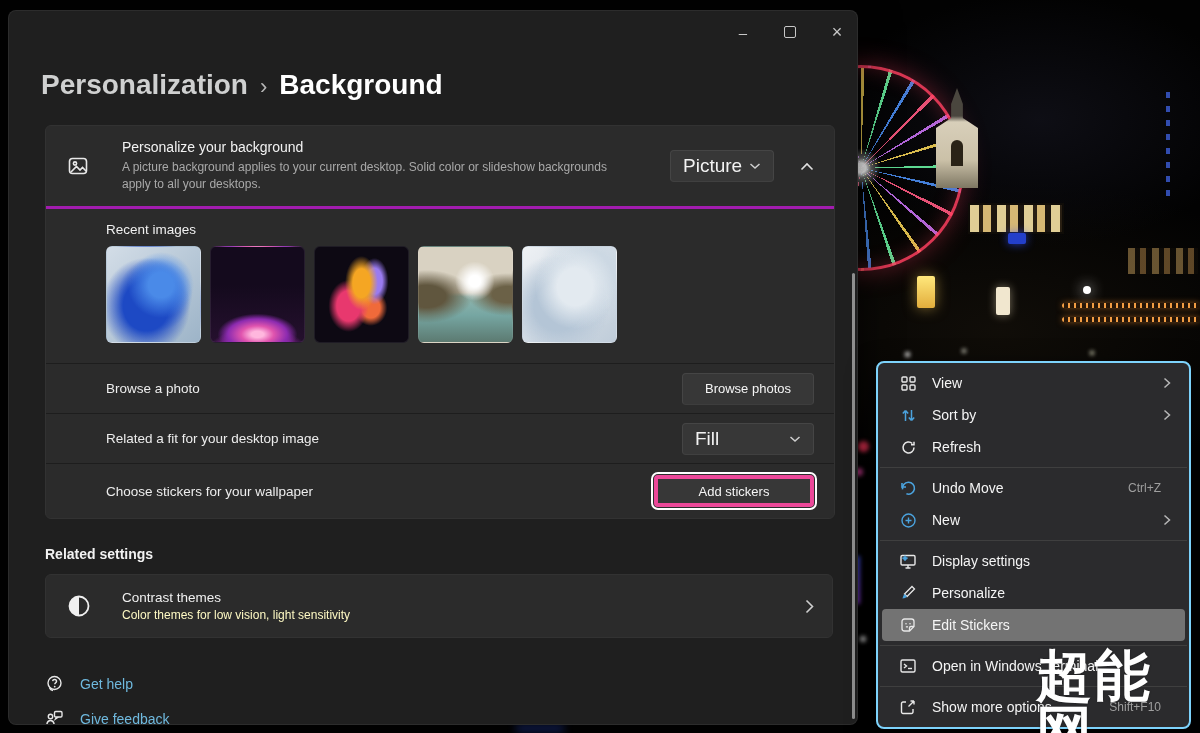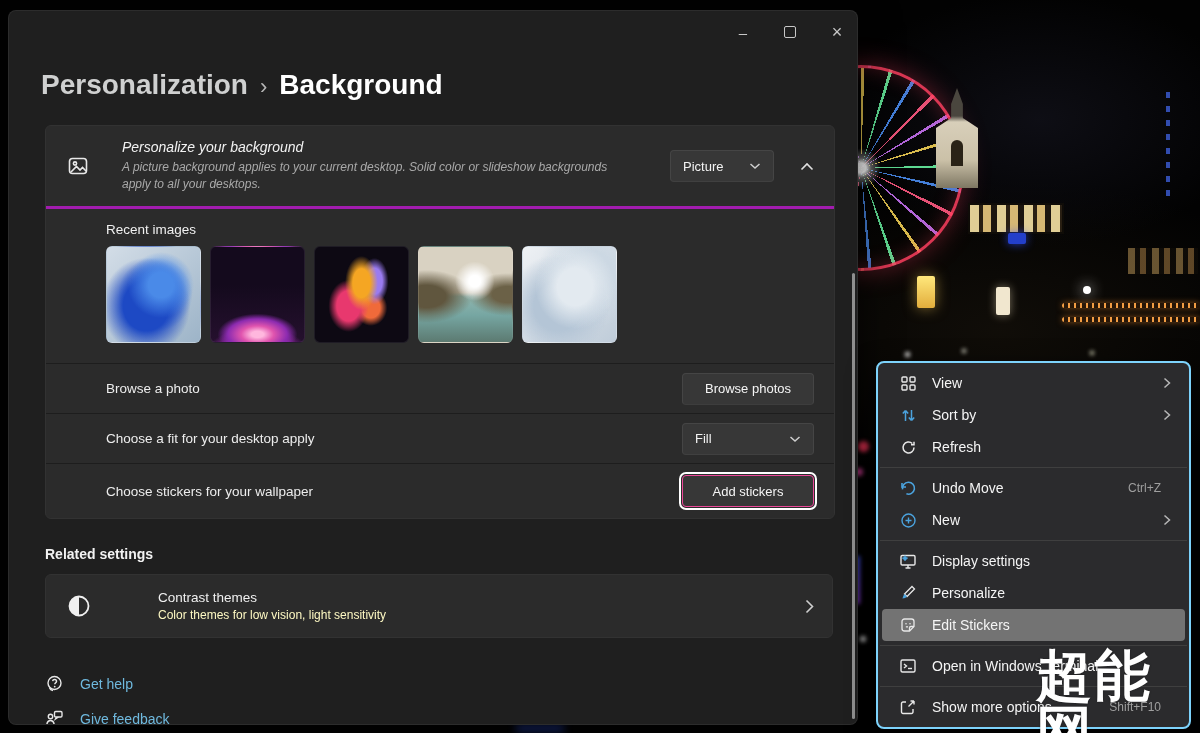--- a/index.html
+++ b/index.html
@@ -58,35 +58,35 @@
   .max-box{width:10px;height:10px;border:1.4px solid #c7c7c7;border-radius:2px;}
   .breadcrumb{left:32px;top:58px;display:flex;align-items:center;gap:12px;font-size:28px;}
   .crumb-parent{color:#cfd0d0;font-weight:600;}
   .crumb-sep{color:#b5b5b5;font-size:22px;padding-top:3px;}
   .crumb-current{color:#ffffff;font-weight:600;}
 
   .card{left:36px;width:788px;background:#2b2b2b;border:1px solid #323232;border-radius:6px;}
   .expander{top:114px;}
   .exp-header{display:flex;align-items:center;height:80px;padding:0 18px 0 20px;}
   .exp-icon{width:24px;height:24px;margin-right:32px;flex:none;}
-  .exp-text{flex:1;min-width:0;padding-right:16px;font-style:italic;}
+  .exp-text{flex:1;min-width:0;padding-right:16px;}
   .exp-title{font-size:14px;color:#f2f2f2;margin-bottom:4px;}
   .exp-desc{font-size:12px;color:#a9a9a9;line-height:1.45;max-width:515px;}
   .dd-btn{display:flex;align-items:center;justify-content:space-between;background:#373737;
-    border:1px solid #454545;border-bottom-color:#404040;border-radius:4px;color:#f2f2f2;font-size:13px;
+    border:1px solid #454545;border-bottom-color:#404040;border-radius:4px;color:#f2f2f2;font-size:19px;
     padding:0 12px;height:32px;box-sizing:border-box;}
   .dd-picture{width:104px;margin-right:24px;}
   .chev-up{width:18px;height:18px;display:flex;align-items:center;justify-content:center;}
   .body-row{border-top:1px solid #1d1d1d;display:flex;align-items:center;padding:0 20px 0 60px;height:49px;}
   .row-label{flex:1;font-size:13.5px;color:#ededed;}
   .btn{background:#373737;border:1px solid #454545;border-bottom-color:#3d3d3d;border-radius:4px;color:#f5f5f5;
     font-size:13px;height:32px;padding:0 18px;display:flex;align-items:center;justify-content:center;box-sizing:border-box;}
   .btn-browse{width:132px;}
   .dd-fill{width:132px;}
-  .btn-stickers{width:132px;border:1px solid #ec4899;outline:2px solid #ffffff;outline-offset:1px;text-align:right;}
+  .btn-stickers{width:160px;border:4px solid #ec4899;outline:2px solid #ffffff;outline-offset:1px;text-align:right;}
   .recent-block{border-top:3px solid #a21caf;padding:13px 20px 20px 60px;}
   .recent-label{font-size:13.5px;color:#f0f0f0;margin-bottom:9px;}
   .thumbs{display:flex;gap:9px;}
   .thumb{width:95px;height:97px;border-radius:6px;flex:none;border:1px solid rgba(255,255,255,.08);box-sizing:border-box;}
   .thumb1{background:
     radial-gradient(circle at 58% 40%, #4a8ae8 0 16%, rgba(74,138,232,0) 42%),
     radial-gradient(ellipse at 42% 62%, #1d49c4 0 30%, rgba(29,73,196,0) 58%),
     radial-gradient(circle at 52% 50%, #2f6bdc 0 26%, rgba(47,107,220,0) 55%),
     linear-gradient(135deg,#d3dde7,#9db4c8);}
   .thumb2{background:
@@ -104,21 +104,21 @@
     radial-gradient(ellipse at 8% 52%, #60563e 0 16%, transparent 38%),
     radial-gradient(ellipse at 95% 50%, #6b6147 0 12%, transparent 32%),
     linear-gradient(180deg,#d9d2c2 0 44%,#cfc9b8 48%,#8fb5ae 52%,#76a6a2 72%,#5c7a71 100%);}
   .thumb5{background:
     radial-gradient(ellipse at 56% 42%, #e3eaf0 0 24%, transparent 54%),
     radial-gradient(ellipse at 38% 62%, #b4c5d6 0 30%, transparent 62%),
     radial-gradient(ellipse at 72% 30%, #ccd8e3 0 26%, transparent 56%),
     linear-gradient(135deg,#eef1f4,#bfccd9);}
 
   .section-heading{left:44px;top:543px;font-size:14px;font-weight:700;color:#f2f2f2;}
-  .related-card{top:563px;height:64px;display:flex;align-items:center;padding:0 18px 0 20px;box-sizing:border-box;gap:36px;}
+  .related-card{top:563px;height:64px;display:flex;align-items:center;padding:0 18px 0 20px;box-sizing:border-box;}
   .rel-icon{width:26px;height:26px;margin-right:30px;flex:none;}
   .rel-text{flex:1;}
   .rel-title{font-size:13.5px;color:#f0f0f0;margin-bottom:3px;}
   .rel-desc{font-size:12px;color:#fef9c3;}
   .chev-right{color:#cfcfcf;}
 
   .footer-link{position:absolute;left:36px;display:flex;align-items:center;gap:16px;}
   .flink-icon{width:19px;height:19px;flex:none;}
   .flink-label{font-size:14px;color:#6fb9de;}
   .scrollbar{left:843px;top:262px;width:3px;height:446px;background:#8f8f8f;border-radius:2px;}
@@ -222,21 +222,21 @@
           <div class="thumb thumb5"></div>
         </div>
       </div>
 
       <div class="body-row">
         <span class="row-label">Browse a photo</span>
         <span class="btn btn-browse">Browse photos</span>
       </div>
 
       <div class="body-row">
-        <span class="row-label">Choose a fit for your desktop apply</span>
+        <span class="row-label">Related a fit for your desktop image</span>
         <span class="dd-btn dd-fill">
           <span>Fill</span>
           <svg width="12" height="8" viewBox="0 0 12 8" fill="none" stroke="#cfcfcf" stroke-width="1.5">
               <path d="M1.5 2l4.5 4 4.5-4"></path>
             </svg>
         </span>
       </div>
 
       <div class="body-row" style="height:54px;">
         <span class="row-label">Choose stickers for your wallpaper</span>

